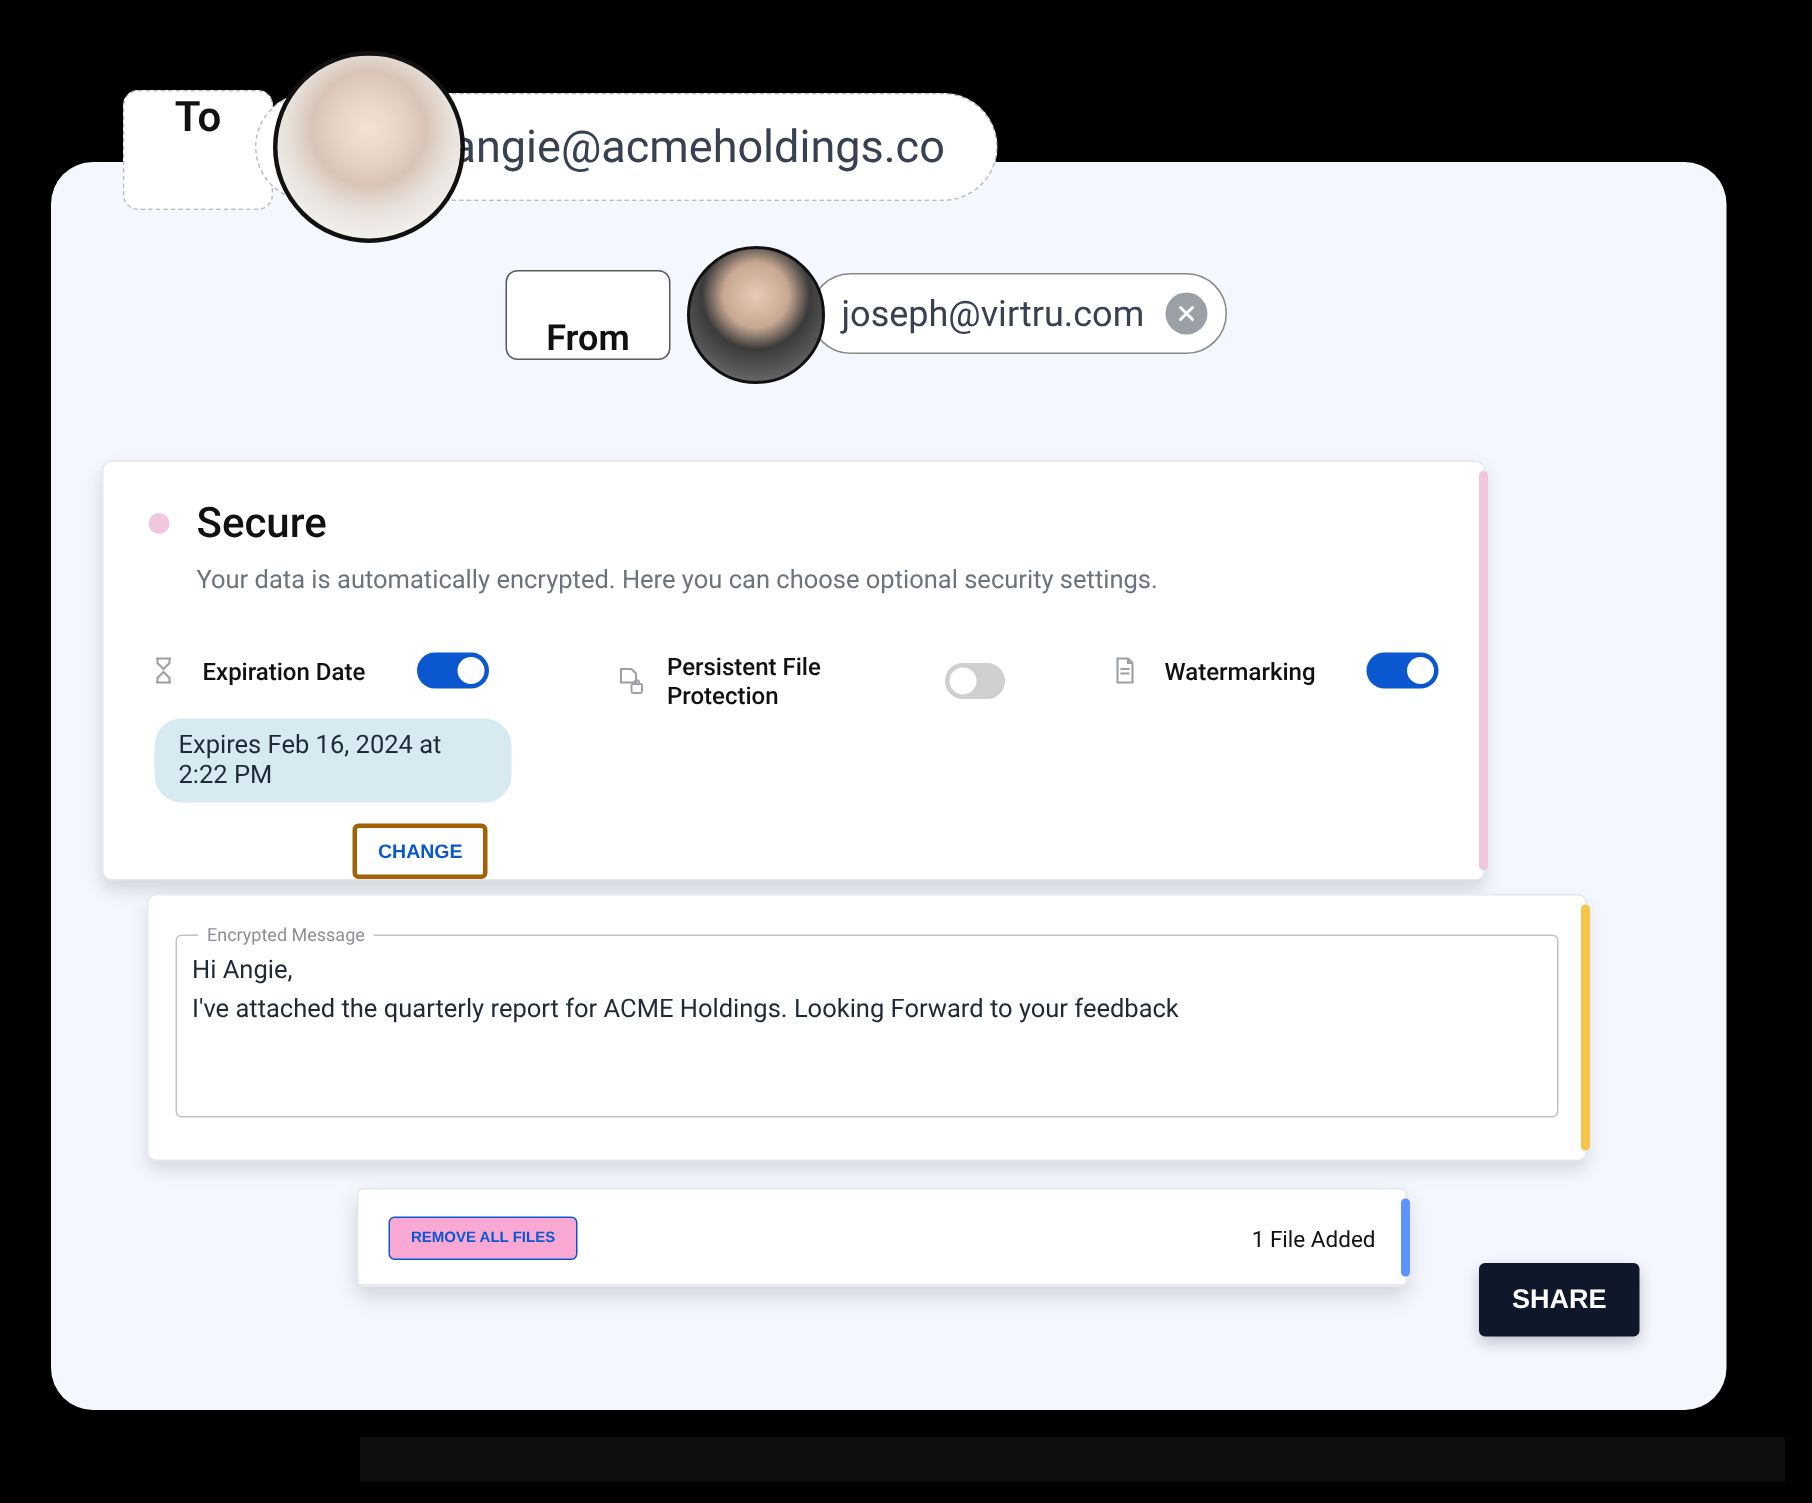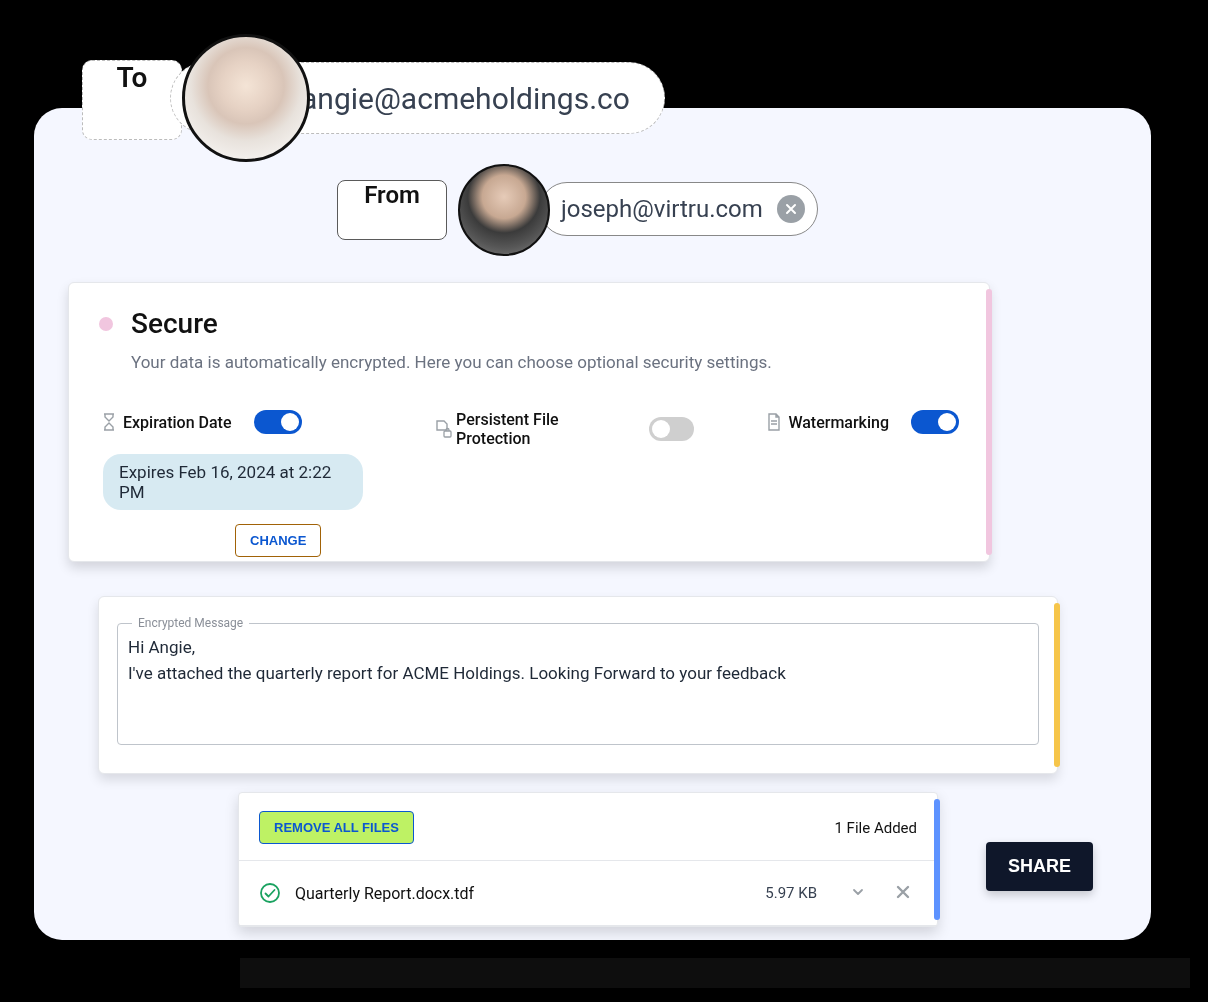--- a/index.html
+++ b/index.html
@@ -75,21 +75,21 @@
   .from-box {
     position: absolute;
     left: 337px;
     top: 180px;
     width: 110px;
     height: 60px;
     border: 1px solid #5a5a5a;
     border-radius: 8px;
     background: #fff;
     display: flex;
-    align-items: flex-start;
+    align-items: flex-end;
     justify-content: center;
     font-size: 24px;
     font-weight: 600;
     color: #111;
   }
   .from-pill {
     position: absolute;
     left: 540px;
     top: 182px;
     height: 54px;
@@ -123,21 +123,21 @@
     height: 92px;
     border-radius: 46px;
     border: 2px solid #111;
     background: radial-gradient(circle at 50% 35%, #e6cbb8 0%, #c7a892 30%, #3b3b3b 50%, #565656 70%, #888 100%);
     z-index: 3;
   }
   
   .secure-card {
     position: absolute;
     left: 68px;
-    top: 282px;
+    top: 307px;
     width: 922px;
     height: 280px;
     background: #fff;
     border: 1px solid #e5e7eb;
     border-radius: 6px;
     box-shadow: 0 6px 12px rgba(0,0,0,0.14);
     padding: 24px 30px;
   }
   .secure-card::after{
     content:"";
@@ -151,21 +151,21 @@
     align-items: center;
     gap: 18px;
     margin-bottom: 12px;
   }
   .dot-pink {
     width: 14px; height: 14px; border-radius: 7px; background: #f1c6df;
   }
   .secure-title { font-size: 28px; font-weight: 500; color: #111; }
   .secure-desc { font-size: 17px; color: #6b7280; margin-bottom: 38px; margin-left: 32px;}
   .toggle-row { display: flex; gap: 70px; align-items:flex-start;}
-  .toggle-item { display: flex; align-items: center; gap: 4px; font-size: 16px; color: #111; font-weight: 500;}
+  .toggle-item { display: flex; align-items: center; gap: 16px; font-size: 16px; color: #111; font-weight: 500;}
   .icon-slot { width: 20px; height: 20px; display:flex; align-items:center; justify-content:center; color:#9aa0a6;}
   .toggle {
     width: 48px; height: 24px; border-radius: 12px; position: relative; cursor: pointer; margin-left: 18px;
   }
   .toggle.on { background: #0b57d0; }
   .toggle.off { background: #cfcfcf; }
   .toggle .knob {
     width: 18px; height: 18px; border-radius: 9px; background: #fff; position: absolute; top: 3px;
   }
   .toggle.on .knob { right: 3px; }
@@ -175,21 +175,21 @@
     background:#d7eaf2;
     border-radius: 18px;
     padding: 8px 16px;
     font-size: 17px;
     color:#1f2937;
     margin-top: 20px;
     margin-left: 4px;
   }
   .change-btn {
     display:inline-block;
-    border: 1px solid #a16207;
+    border: 3px solid #a16207;
     color:#0b57d0;
     font-size: 13px;
     font-weight:600;
     padding: 8px 14px;
     border-radius: 4px;
     background:#fff;
     cursor:pointer;
     margin-top: 14px;
     margin-left: 136px;
   }
@@ -250,25 +250,25 @@
     background:#5d92ff;
     border-radius:3px;
   }
   .files-header{
     display:flex; justify-content:space-between; align-items:center; padding: 0 20px 16px 20px;
     border-bottom:1px solid #e5e7eb;
   }
   .remove-files-btn{
     border:1px solid #0b57d0;
     color:#0b57d0;
-    font-size:13px;
+    font-size:10px;
     font-weight:600;
     padding: 8px 14px;
     border-radius:4px;
-    background:#bef264;
+    background:#f9a8d4;
     cursor:pointer;
   }
   .files-count{ font-size:15px; color:#111;}
   .file-row{
     display:flex; align-items:center; padding: 16px 20px; gap:14px;
     border-bottom:1px solid #e5e7eb;
   }
   .file-check{ width:22px; height:22px; }
   .file-name{ flex:1; font-size:16px; color:#111;}
   .file-size{ font-size:15px; color:#374151; margin-right: 10px;}
@@ -381,37 +381,17 @@
     <div style="white-space:pre-line;">Hi Angie,
 I've attached the quarterly report for ACME Holdings. Looking Forward to your feedback</div>
   </div>
 </div>
 
 <div class="files-card">
   <div class="files-header">
     <button class="remove-files-btn">REMOVE ALL FILES</button>
     <span class="files-count">1 File Added</span>
   </div>
-  <div class="file-row">
-    <span class="file-check">
-      <svg width="22" height="22" viewBox="0 0 22 22">
-          <circle cx="11" cy="11" r="9" fill="none" stroke="#1aa260" stroke-width="1.8"></circle>
-          <path d="M6.5 11.5l3 3 6-6.5" fill="none" stroke="#1aa260" stroke-width="1.8" stroke-linecap="round" stroke-linejoin="round"></path>
-        </svg>
-    </span>
-    <span class="file-name">Quarterly Report.docx.tdf</span>
-    <span class="file-size">5.97 KB</span>
-    <span class="file-chevron">
-      <svg width="14" height="14" viewBox="0 0 14 14">
-          <path d="M3 5l4 4 4-4" fill="none" stroke="#9aa0a6" stroke-width="1.8" stroke-linecap="round" stroke-linejoin="round"></path>
-        </svg>
-    </span>
-    <span class="file-x">
-      <svg width="16" height="16" viewBox="0 0 16 16">
-          <path d="M3 3l10 10M13 3L3 13" stroke="#9aa0a6" stroke-width="2.4" stroke-linecap="round"></path>
-        </svg>
-    </span>
-  </div>
 </div>
 
 <button class="share-btn">SHARE</button>
 
 <div class="shadow-strip"></div>
 
 </body></html>

